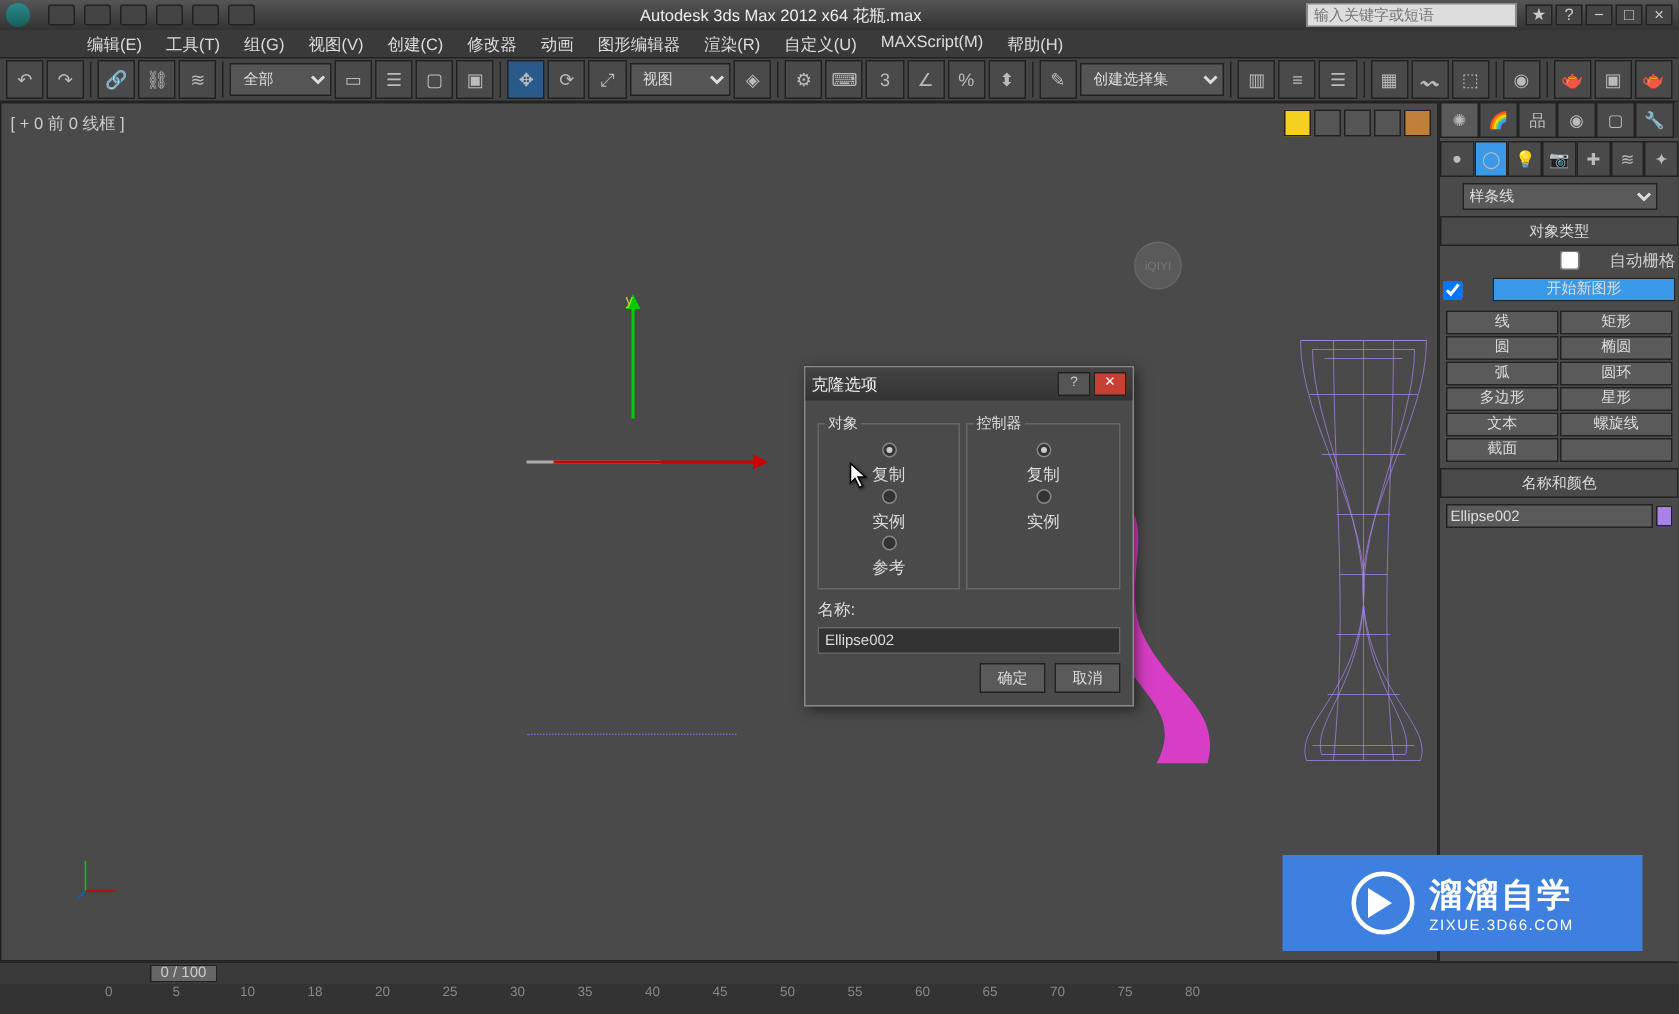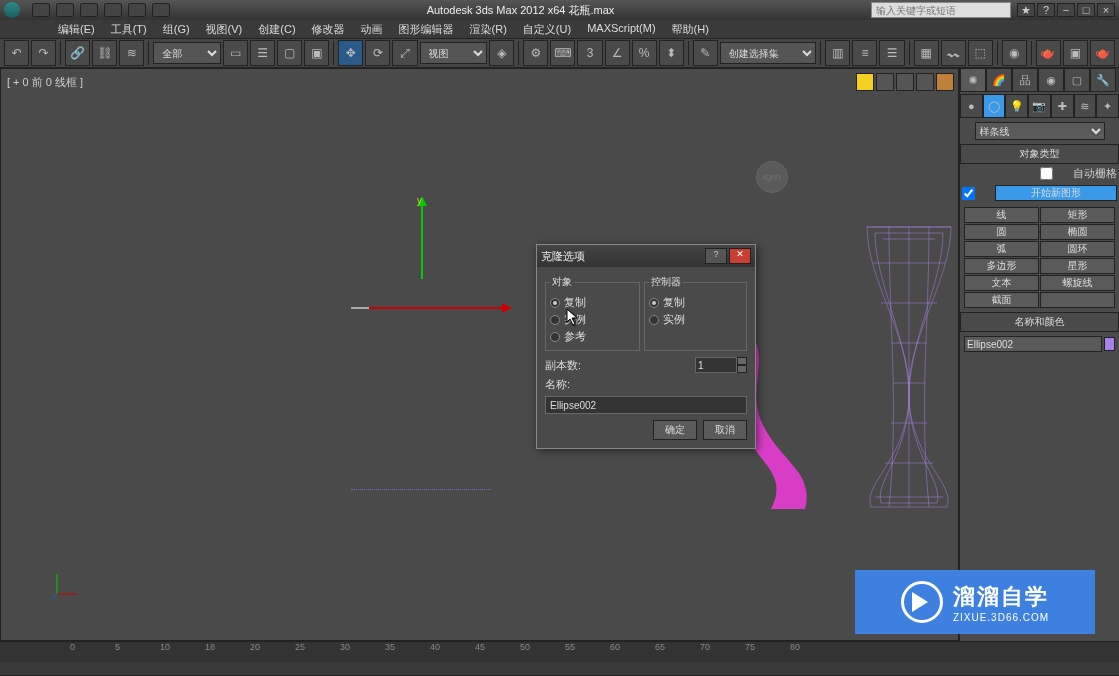--- a/index.html
+++ b/index.html
@@ -56,21 +56,21 @@
 .dlg-title { height: 22px; background: linear-gradient(#444, #333); display: flex; align-items: center; padding: 0 4px; }
 .dlg-title-txt { flex: 1; color: #eee; font-size: 11px; }
 .dlg-tbtn { width: 22px; height: 16px; background: #555; border: 1px solid #222; color: #ccc; font-size: 9px; text-align: center; margin-left: 2px; }
 .dlg-close { background: #c74033; color: #fff; }
 .dlg-body { padding: 8px; }
 .field-row { display: flex; gap: 4px; margin-bottom: 6px; }
 .fieldset { border: 1px solid #666; padding: 4px; color: #ddd; font-size: 10px; }
 .fieldset.left { width: 95px; }
 .fieldset.right { flex: 1; }
 .fs-legend { color: #ddd; font-size: 10px; padding: 0 2px; }
-.radio-row { display: flex; align-items: center; gap: 4px; margin: 2px 0; }
+.radio-row { display: flex; align-items: center; gap: 4px; margin: 2px 0; flex-direction: column; }
 .radio { width: 10px; height: 10px; border-radius: 50%; border: 1px solid #888; background: #333; }
 .radio.sel::after { content: ''; display: block; width: 4px; height: 4px; background: #ccc; border-radius: 50%; margin: 2px; }
 .lbl-row { display: flex; align-items: center; margin: 4px 0; color: #ddd; font-size: 10px; }
 .spin { width: 42px; height: 16px; background: #333; border: 1px solid #666; color: #ddd; font-size: 10px; padding: 0 2px; }
 .dlg-input { width: 100%; height: 18px; background: #333; border: 1px solid #666; color: #ddd; font-size: 10px; padding: 0 4px; margin-bottom: 6px; }
 .dlg-btns { display: flex; justify-content: flex-end; gap: 6px; }
 .dlg-btn { width: 44px; height: 20px; background: #5a5a5a; border: 1px solid #222; color: #ddd; font-size: 10px; }
 
 
 .timeline-wrap { height: 34px; background: #3a3a3a; border-top: 1px solid #222; position:relative; }
@@ -296,20 +296,24 @@
       <div class="rollout-head">名称和颜色</div>
       <div class="name-row">
         <input class="name-inp" value="Ellipse002" style="">
         <div class="color-sw"></div>
       </div>
     </div>
   </div>
 </div>
 
 <div class="timeline-wrap">
+  <div class="time-slider-row">
+    <div style="width:40px"></div>
+    <div class="time-knob">0 / 100</div>
+  </div>
   <div class="time-ruler">
     <span class="tick" style="left:70px">0</span>
     <span class="tick" style="left:115px">5</span>
     <span class="tick" style="left:160px">10</span>
     <span class="tick" style="left:205px">18</span>
     <span class="tick" style="left:250px">20</span>
     <span class="tick" style="left:295px">25</span>
     <span class="tick" style="left:340px">30</span>
     <span class="tick" style="left:385px">35</span>
     <span class="tick" style="left:430px">40</span>
@@ -364,29 +368,20 @@
             <span class="radio sel"></span>
             <span>复制</span>
           </div>
         <div class="radio-row">
             <span class="radio"></span>
             <span>实例</span>
           </div>
       </fieldset>
     </div>
     <div class="lbl-row">
-      <span style="width:50px">副本数:</span>
-      <div style="flex:1"></div>
-      <input class="spin" value="1" style="">
-      <div style="width:10px; display:flex; flex-direction:column">
-        <div style="height:8px;background:#666;border:1px solid #222"></div>
-        <div style="height:8px;background:#666;border:1px solid #222"></div>
-      </div>
-    </div>
-    <div class="lbl-row">
         <span>名称:</span>
       </div>
     <input class="dlg-input" value="Ellipse002" style="">
     <div class="dlg-btns">
       <button class="dlg-btn">确定</button>
       <button class="dlg-btn">取消</button>
     </div>
   </div>
 </div>
 

